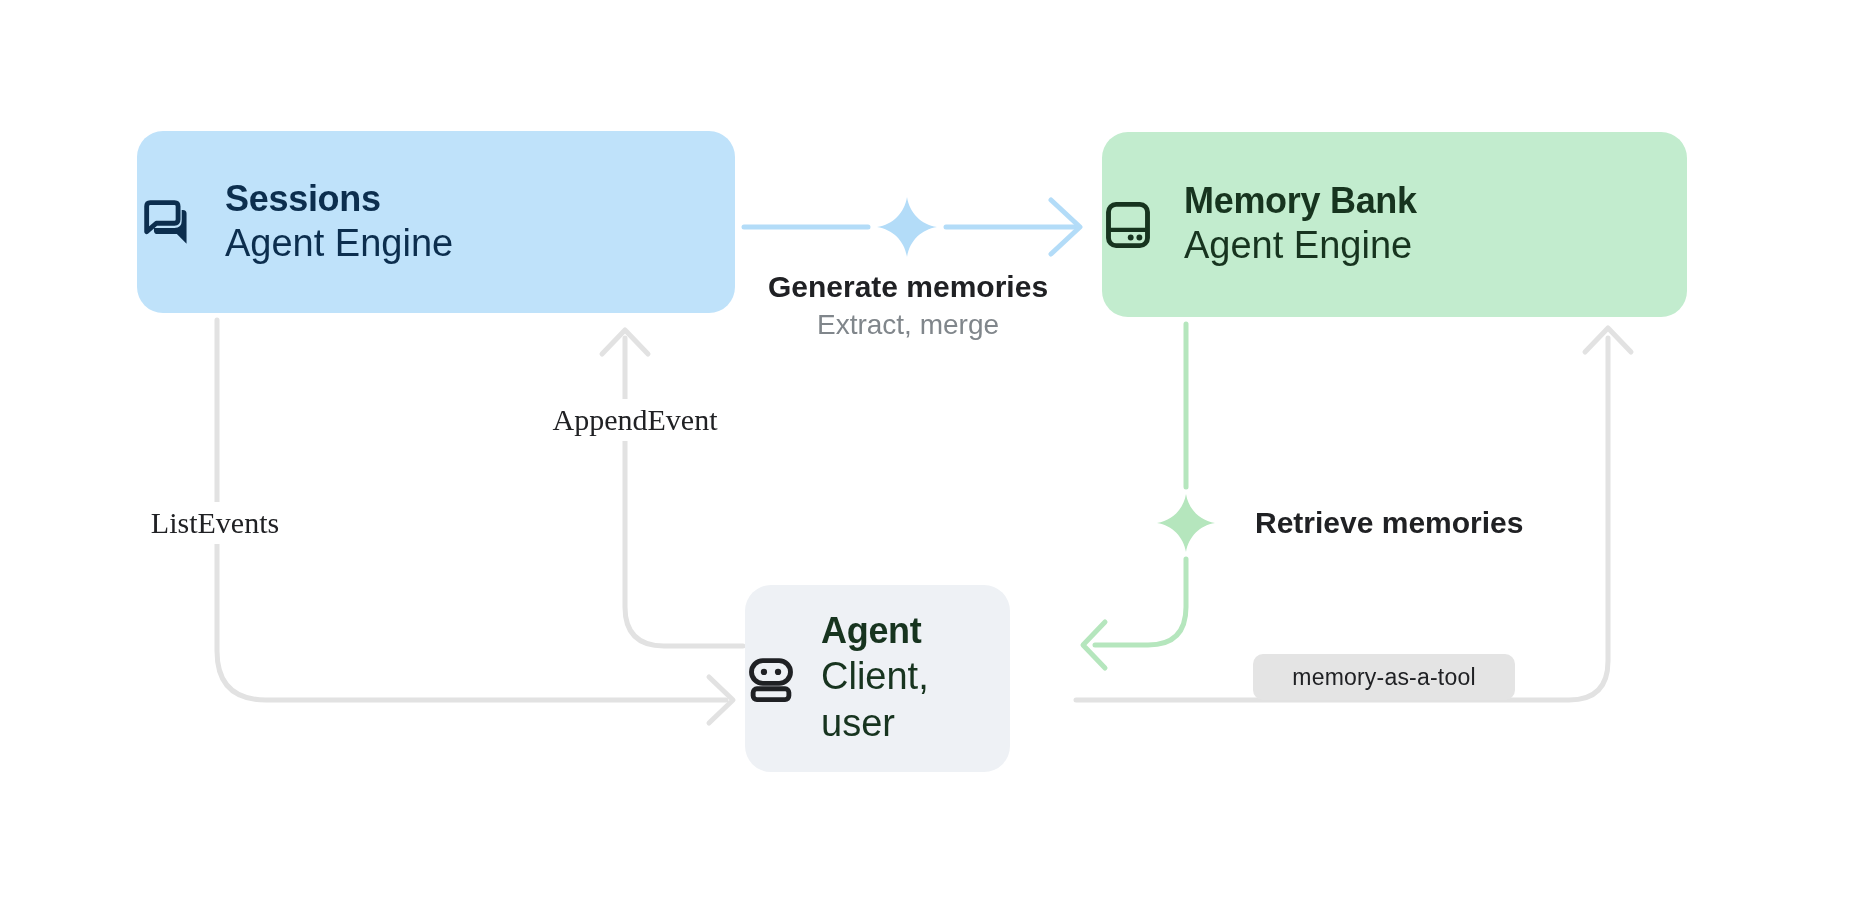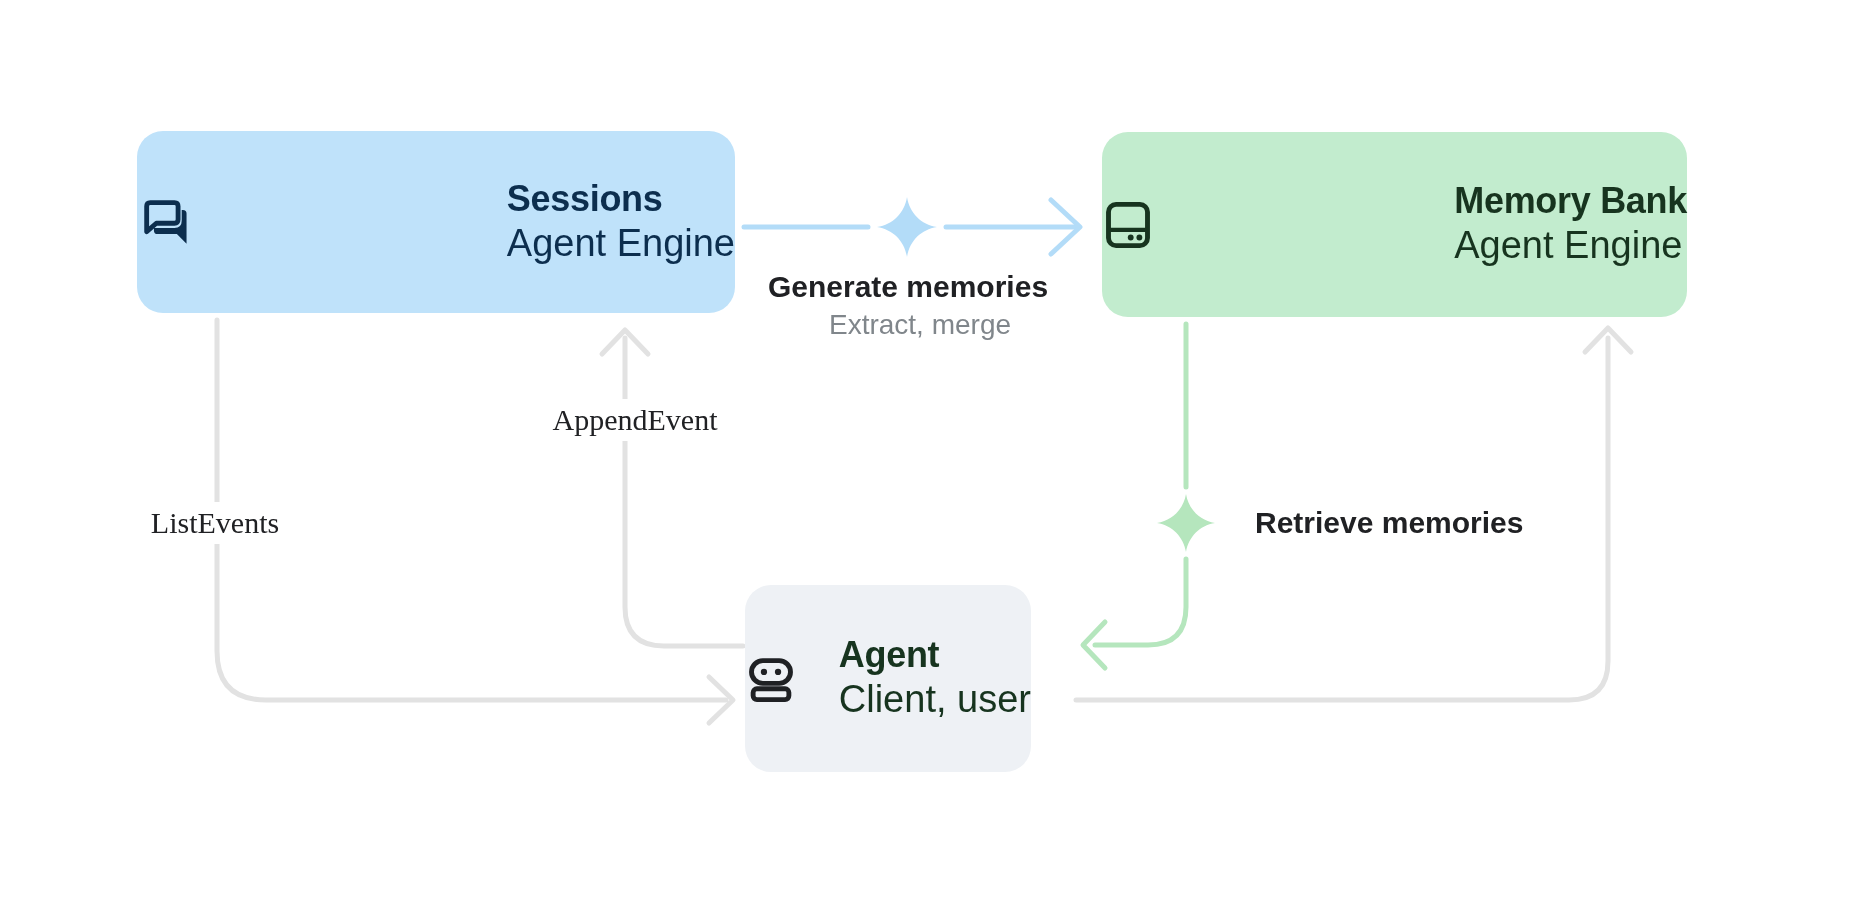--- a/index.html
+++ b/index.html
@@ -12,25 +12,25 @@
   .line{fill:none;stroke-width:5;stroke-linecap:round;}
   .head{fill:none;stroke-width:5;stroke-linecap:round;stroke-linejoin:round;}
   .blue{stroke:var(--edge-blue);}
   .green{stroke:var(--edge-green);}
   .gray{stroke:var(--edge-gray);}
   .spark-blue{fill:var(--edge-blue);}
   .spark-green{fill:var(--edge-green);}
 
   .node{
     position:absolute;border-radius:26px;display:flex;align-items:center;
-    justify-content:space-between;gap:30px;
+    justify-content:flex-start;gap:30px;
   }
   .node-sessions{left:137px;top:131px;width:598px;height:182px;background:var(--sessions-bg);color:var(--sessions-fg);}
   .node-memory  {left:1093px;top:132px;width:585px;height:185px;background:var(--memory-bg);color:var(--memory-fg);margin-left:9px;}
-  .node-agent   {left:745px;top:585px;width:286px;height:187px;background:var(--agent-bg);color:var(--agent-fg);gap:24px;}
+  .node-agent   {left:745px;top:585px;width:265px;height:187px;background:var(--agent-bg);color:var(--agent-fg);gap:24px;}
   .node-icon{display:flex;align-items:center;justify-content:center;}
   .node-agent .node-icon{color:var(--agent-icon);}
   .node-text{display:flex;flex-direction:column;align-items:flex-start;}
   .node-title{font-size:36px;font-weight:600;line-height:1.2;letter-spacing:-0.3px;}
   .node-subtitle{font-size:38px;font-weight:400;line-height:1.25;}
 
   .edge-label{
     position:absolute;transform:translate(-50%,-50%);white-space:nowrap;
     font-size:30px;color:var(--label);background:var(--page-bg,#fff);
     padding:6px 14px;line-height:1;
@@ -115,23 +115,24 @@
         <rect x="7.5" y="33" width="33" height="10" rx="3.5" fill="none" stroke="currentColor" stroke-width="4.5"></rect>
       </svg>
     </span>
     <div class="node-text">
       <div class="node-title">Agent</div>
       <div class="node-subtitle">Client, user</div>
     </div>
   </div>
 
   <div class="edge-label strong" style="left:908px;top:287px;">Generate memories</div>
-  <div class="edge-sublabel" style="left:908px;top:325px;margin-left:12px;">Extract, merge</div>
+  <div class="edge-sublabel" style="left:908px;top:325px;">Extract, merge</div>
 
   <div class="edge-label plain" style="left:635px;top:420px;">AppendEvent</div>
 
   <div class="edge-label plain" style="left:215px;top:523px;">ListEvents</div>
 
   <div class="retrieve-label" style="left:1227px;top:523px;">Retrieve memories</div>
 
 
+  <div class="tool-badge">memory-as-a-tool</div>
 
 </div>
 
 </body></html>

